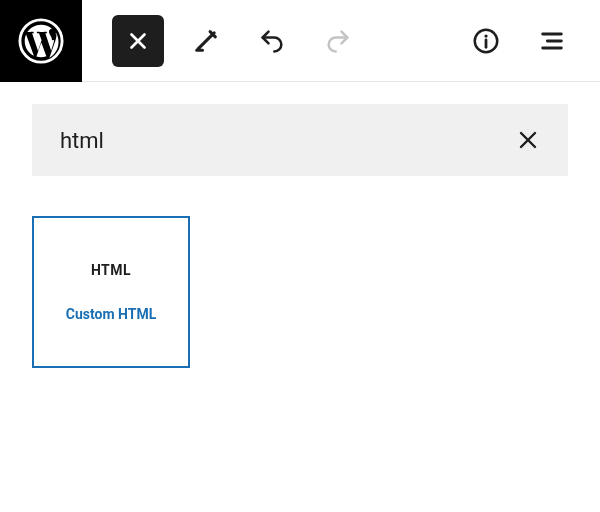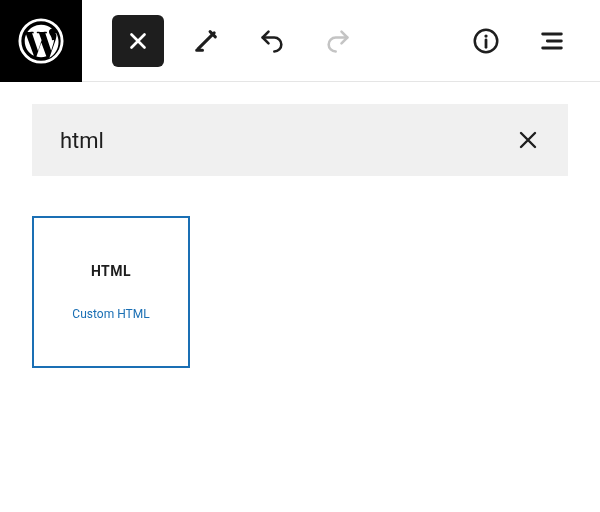--- a/index.html
+++ b/index.html
@@ -97,23 +97,23 @@
     justify-content: center;
     gap: 28px;
   }
   .block-icon-label {
     font-size: 14px;
     font-weight: 700;
     letter-spacing: 0.5px;
     color: #1e1e1e;
   }
   .block-title {
-    font-size: 12px;
+    font-size: 14px;
     color: #1a6fb4;
-    font-weight: 400;
+    font-weight: 700;
   }
 </style>
 </head>
 <body>
 
 <div class="toolbar">
   <div class="wp-logo">
     <svg width="46" height="46" viewBox="0 0 24 24">
       <circle cx="12" cy="12" r="11" fill="none" stroke="#fff" stroke-width="1.5"></circle>
       <path fill="#fff" d="M3.5 12c0-1.2.26-2.35.72-3.38l4.06 11.12C5.5 18.4 3.5 15.44 3.5 12zm14.23-0.43c0-1.06-.38-1.8-.71-2.37-.43-.71-.84-1.31-.84-2.02 0-.79.6-1.53 1.45-1.53h.11C16.23 4.25 14.2 3.5 12 3.5c-2.96 0-5.56 1.52-7.08 3.82h.54c.89 0 2.26-.11 2.26-.11.46-.3.51.65.6.7 0 0-.46.05-.97.08l3.09 9.18 1.85-5.56-1.32-3.62c-.46-.03-.89-.08-.89-.08-.46-.03-.41-.73.05-.7 0 0 1.4.11 2.23.11.89 0 2.26-.11 2.26-.11.46-.3.51.65.6.7 0 0-.46.05-.97.08l3.06 9.11.85-2.82c.37-1.18.65-2.02.65-2.75zm-5.58 1.17l-2.54 7.39c.76.22 1.56.34 2.39.34.98 0 1.93-.17 2.8-.48l-.06-.11zm7.29-4.81c.4.3.6.63.6.98 0 .97-.18 2.06-.73 3.42l-2.92 8.45c2.84-1.66 4.76-4.74 4.76-8.28 0-1.67-.43-3.24-1.17-4.57z"></path>

